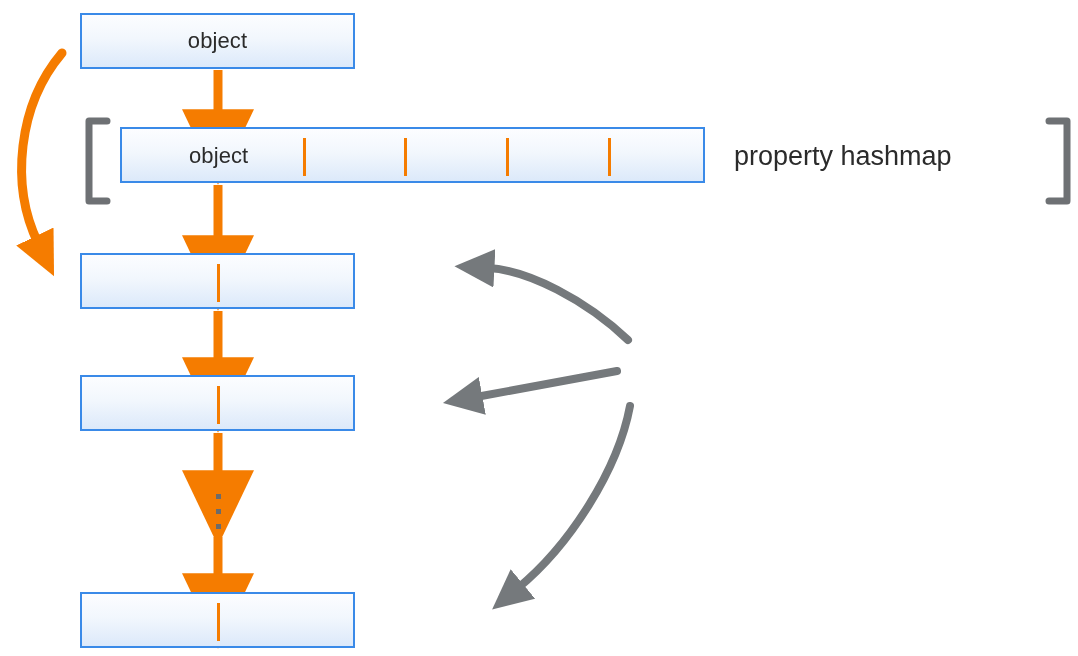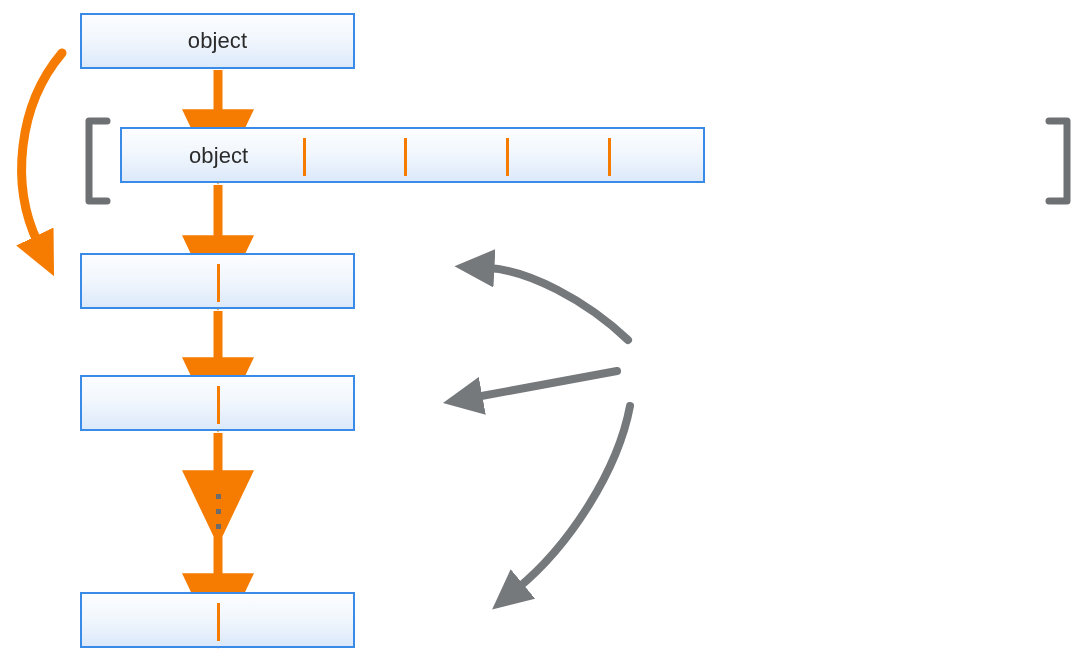--- a/index.html
+++ b/index.html
@@ -144,15 +144,16 @@
   </div>
 
   <div class="node-box" style="left:80px; top:592px; width:275px; height:56px;">
     <span class="divider" style="left:135px; top:9px; height:38px;"></span>
   </div>
 
   <span class="dot" style="left:216px; top:494px;"></span>
   <span class="dot" style="left:216px; top:509px;"></span>
   <span class="dot" style="left:216px; top:524px;"></span>
 
+  <span class="annotation" style="left:734px; top:141px;">property hashmap</span>
 
 
 </div>
 
 </body></html>

